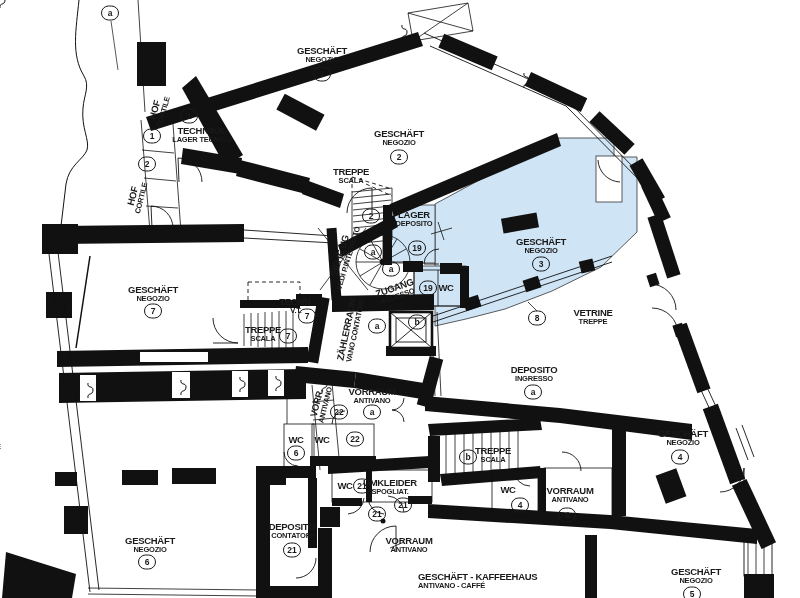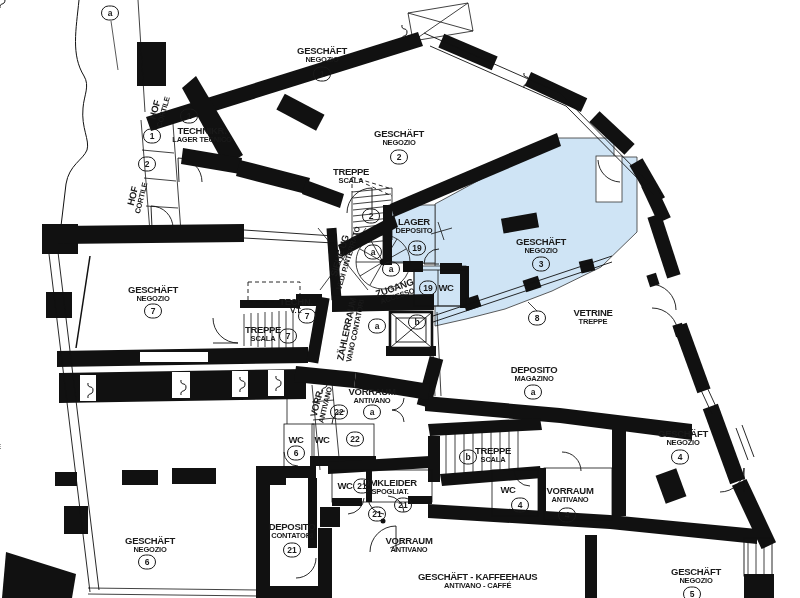--- a/index.html
+++ b/index.html
@@ -270,21 +270,21 @@
       <div class="lbl" style="left: 150px; top: 545px; transform: translate(-50%, -50%);">
         <div class="de">GESCHÄFT</div>
         <div class="it">NEGOZIO</div>
       </div>
       <div class="badge" style="left: 147px; top: 562px;">6</div>
       <div class="lbl" style="left: 153px; top: 294px; transform: translate(-50%, -50%);">
         <div class="de">GESCHÄFT</div>
         <div class="it">NEGOZIO</div>
       </div>
       <div class="badge" style="left: 153px; top: 311px;">7</div>
-      <div class="lbl" style="left: 418px; top: 581px; transform: translate(0px, -50%); text-align: center;">
+      <div class="lbl" style="left: 418px; top: 581px; transform: translate(0px, -50%); text-align: left;">
         <div class="de">GESCHÄFT - KAFFEEHAUS</div>
         <div class="it">ANTIVANO - CAFFÉ</div>
       </div>
       <div class="lbl" style="left: 202px; top: 135px; transform: translate(-50%, -50%);">
         <div class="de">TECHNIKR.</div>
         <div class="it">LAGER TECNICO</div>
       </div>
       <div class="badge" style="left: 189px; top: 116px;">1</div>
       <div class="lbl" style="left: 159px; top: 111px; transform: translate(-50%, -50%) rotate(-74deg);">
         <div class="de">HOF</div>
@@ -295,21 +295,21 @@
         <div class="it">CORTILE</div>
       </div>
       <div class="lbl" style="left: -15px; top: 442px; transform: translate(-50%, -50%);">
         <div class="de">HOF</div>
         <div class="it">CORTILE</div>
       </div>
       <div class="lbl" style="left: 351px; top: 176px; transform: translate(-50%, -50%);">
         <div class="de">TREPPE</div>
         <div class="it">SCALA</div>
       </div>
-      <div class="lbl" style="left: 414px; top: 226px; transform: translate(-50%, -50%);">
+      <div class="lbl" style="left: 414px; top: 219px; transform: translate(-50%, -50%);">
         <div class="de">LAGER</div>
         <div class="it">DEPOSITO</div>
       </div>
       <div class="badge" style="left: 417px; top: 248px;">19</div>
       <div class="lbl" style="left: 344px; top: 257px; transform: translate(-50%, -50%) rotate(-73deg);">
         <div class="de">SIEHE UG</div>
         <div class="it">VEDI P.INTERRATO</div>
       </div>
       <div class="lbl" style="left: 396px; top: 292px; transform: translate(-50%, -50%) rotate(-19deg);">
         <div class="de">ZUGANG</div>
@@ -322,21 +322,21 @@
         <div class="de">ZÄHLERRAUM</div>
         <div class="it">VANO CONTATORI</div>
       </div>
       <div class="lbl" style="left: 593px; top: 317px; transform: translate(-50%, -50%);">
         <div class="de">VETRINE</div>
         <div class="it">TREPPE</div>
       </div>
       <div class="badge" style="left: 537px; top: 318px;">8</div>
       <div class="lbl" style="left: 534px; top: 374px; transform: translate(-50%, -50%);">
         <div class="de">DEPOSITO</div>
-        <div class="it">MAGAZINO</div>
+        <div class="it">INGRESSO</div>
       </div>
       <div class="badge" style="left: 533px; top: 392px;">a</div>
       <div class="lbl" style="left: 296px; top: 306px; transform: translate(-50%, -50%);">
         <div class="de">TECHN.</div>
         <div class="it">V.T.</div>
       </div>
       <div class="badge" style="left: 307px; top: 316px;">7</div>
       <div class="lbl" style="left: 263px; top: 334px; transform: translate(-50%, -50%);">
         <div class="de">TREPPE</div>
         <div class="it">SCALA</div>

